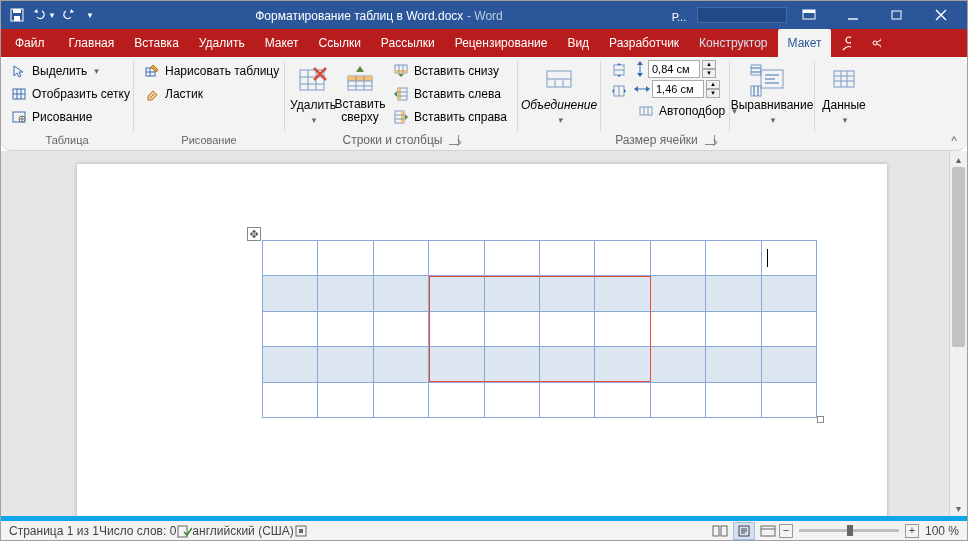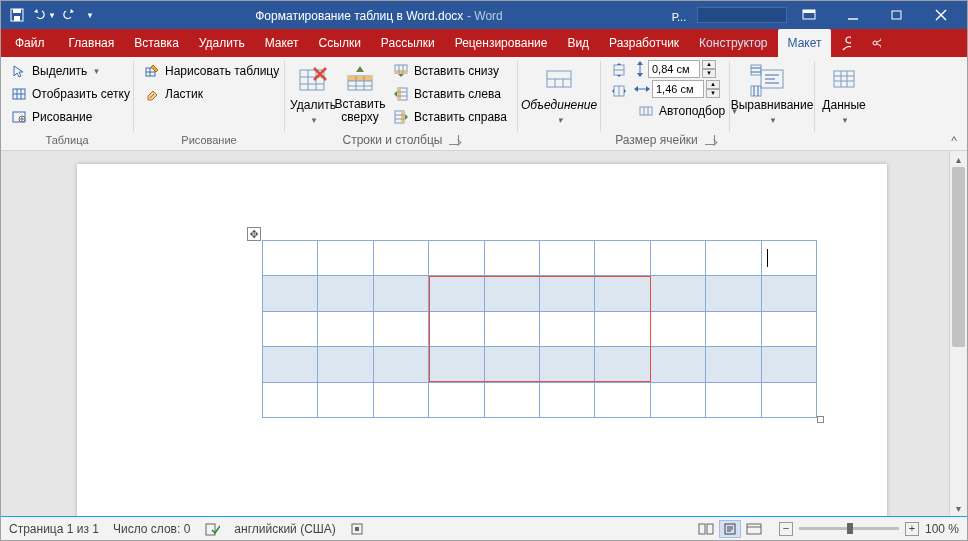--- a/index.html
+++ b/index.html
@@ -13,21 +13,21 @@
 .win-btn{width:44px;height:28px;display:flex;align-items:center;justify-content:center;cursor:pointer;}
 .plabel{width:36px;text-align:center;font-size:11px;padding-top:3px;}
 .pbox{width:90px;height:16px;background:#234a86;border:1px solid #406ba8;}
 .tabbar{background:#b91c1c;height:28px;display:flex;align-items:flex-end;color:#fff;}
 .tab{padding:0 10px;height:28px;display:flex;align-items:center;cursor:pointer;font-size:12px;}
 .tab.file{padding:0 14px;}
 .tab.ctx{color:#d8e3f2;}
 .tab.active{background:#f3f3f3;color:#2b579a;border-top-left-radius:2px;border-top-right-radius:2px;}
 .tab.special{margin-left:auto;display:flex;align-items:center;gap:4px;}
 .tab.acct{width:30px;justify-content:center;}
-.ribbon{background:#f3f3f3;height:94px;border-bottom:1px solid #d4d4d4;display:flex;position:relative;}
+.ribbon{background:#f3f3f3;height:94px;border-bottom:1px solid #d4d4d4;display:flex;position:relative;border-radius:10px;}
 .group{display:flex;flex-direction:column;padding:3px 6px 2px;position:relative;}
 .group-sep{width:1px;background:#d9d9d9;margin:4px 0 18px;}
 .group-body{flex:1;display:flex;align-items:flex-start;}
 .group-label{text-align:center;font-size:11px;color:#666;height:16px;display:flex;align-items:center;justify-content:center;gap:4px;}
 .dlg-launcher{width:10px;height:10px;border:1px solid #888;border-top:none;border-left:none;position:relative;margin-left:3px;cursor:pointer;}
 .dlg-launcher::after{content:"";position:absolute;right:-1px;bottom:-1px;width:4px;height:4px;border-right:1px solid #888;border-bottom:1px solid #888;transform:rotate(-45deg) translate(1px,1px);}
 .vstack{display:flex;flex-direction:column;gap:2px;}
 .cmd{display:flex;align-items:center;gap:5px;padding:1px 4px;cursor:pointer;height:21px;white-space:nowrap;}
 .cmd .ico{width:16px;height:16px;display:flex;align-items:center;justify-content:center;}
 .bigbtn{display:flex;flex-direction:column;align-items:center;padding:3px 6px;cursor:pointer;text-align:center;gap:3px;min-width:44px;}
@@ -44,21 +44,21 @@
 .tbl{position:absolute;left:185px;top:76px;border-collapse:collapse;}
 .tbl td{width:55.4px;height:35.4px;border:1px solid #8aa8d8;}
 .tbl tr:nth-child(even) td{background:#dce6f1;}
 .tbl tr:nth-child(odd) td{background:#fff;}
 .tbl td.cursor::after{content:"";display:block;width:1px;height:18px;background:#000;margin-left:5px;}
 .sel-box{position:absolute;border:1.5px solid #e74c3c;pointer-events:none;}
 .resize-handle{position:absolute;width:7px;height:7px;border:1px solid #888;background:#fff;}
 .vscroll{position:absolute;top:150px;right:0;bottom:24px;width:18px;background:#f0f0f0;border-left:1px solid #d4d4d4;}
 .vscroll .thumb{position:absolute;top:16px;left:2px;right:2px;height:180px;background:#c2c2c2;border-radius:2px;}
 .vscroll .arr{position:absolute;left:0;right:0;height:16px;display:flex;align-items:center;justify-content:center;color:#666;font-size:10px;cursor:pointer;}
-.statusbar{position:absolute;left:0;right:0;bottom:0;height:24px;background:#f3f3f3;border-top:1px solid #0ea5e9;display:flex;align-items:center;padding:0 8px;gap:14px;color:#444;font-size:11px;}
+.statusbar{position:absolute;left:0;right:0;bottom:0;height:24px;background:#f3f3f3;border-top:5px solid #0ea5e9;display:flex;align-items:center;padding:0 8px;color:#444;font-size:11px;}
 .statusbar .sep{flex:1;}
 .view-btns{display:flex;gap:2px;}
 .view-btn{width:22px;height:18px;display:flex;align-items:center;justify-content:center;cursor:pointer;border:1px solid transparent;}
 .view-btn.active{background:#d5e1f2;border-color:#a3bde3;}
 .zoom{display:flex;align-items:center;gap:6px;}
 .zoom-track{width:100px;height:3px;background:#c0c0c0;position:relative;}
 .zoom-thumb{position:absolute;top:-4px;left:48px;width:6px;height:11px;background:#666;}
 .zoom-btn{width:14px;height:14px;border:1px solid #999;display:flex;align-items:center;justify-content:center;cursor:pointer;font-size:11px;line-height:1;}
 svg{display:block;}
 </style>

